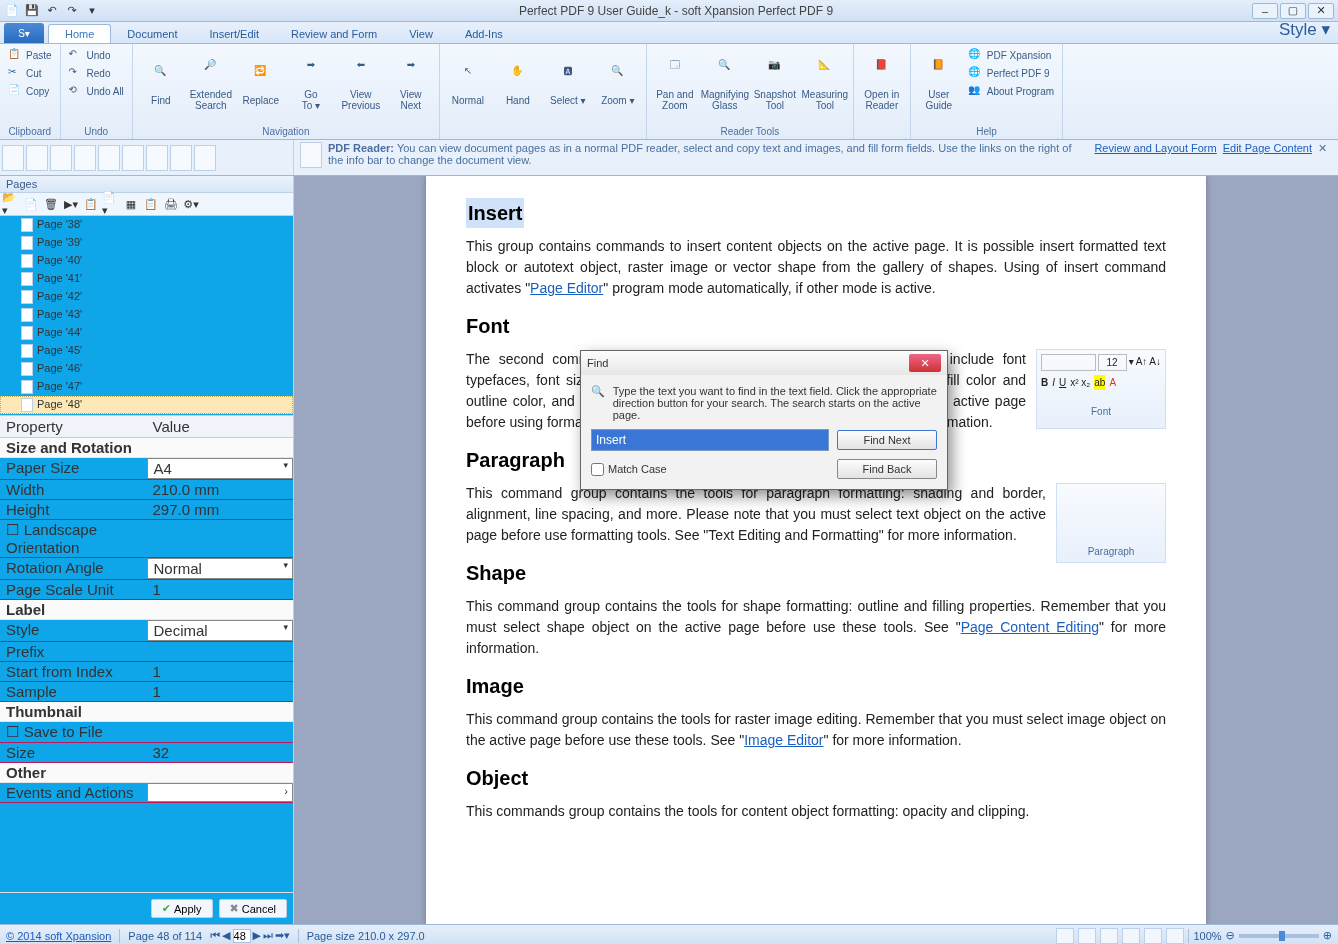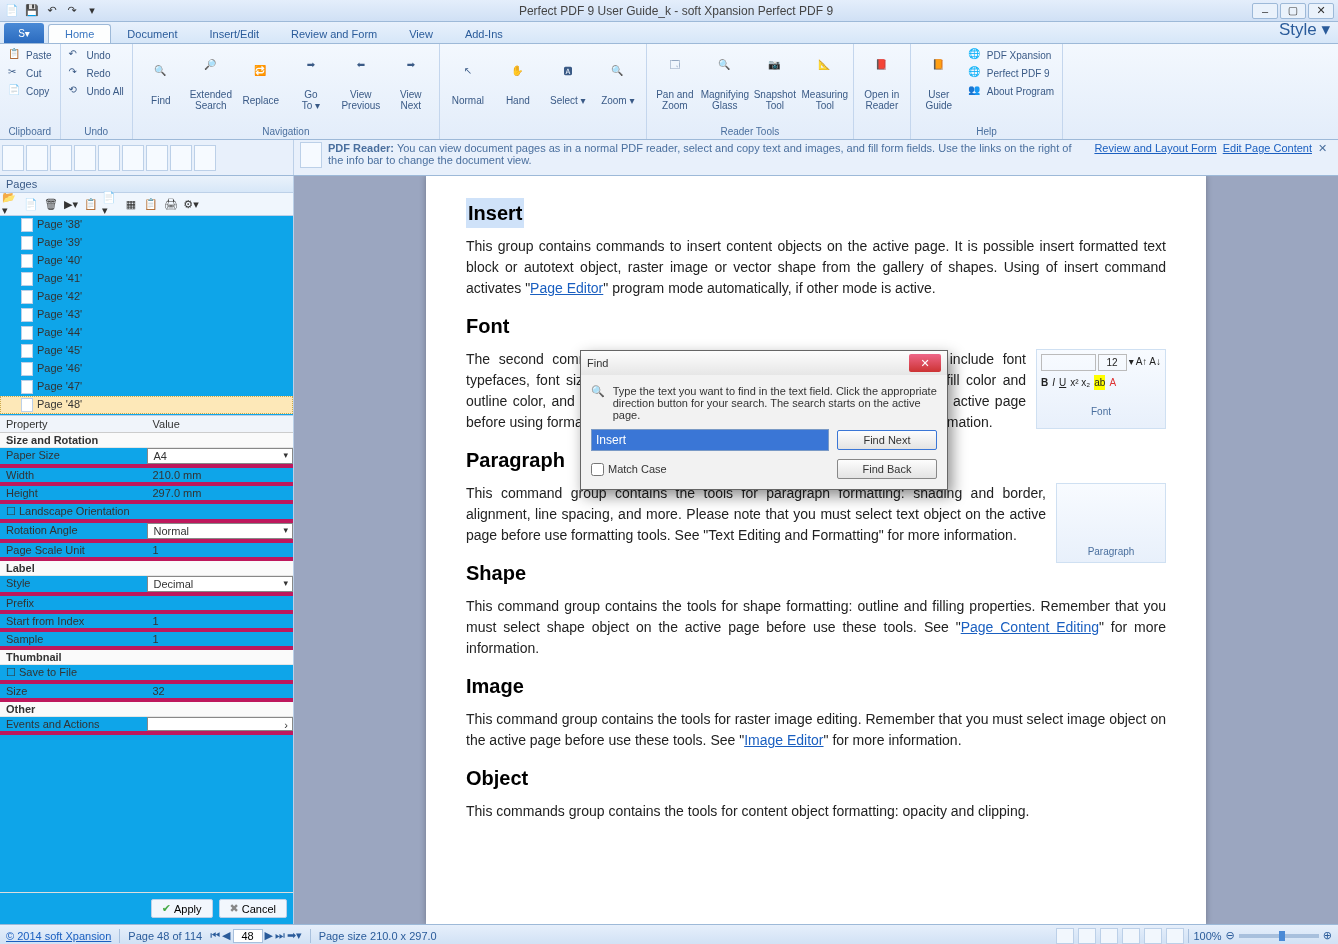--- a/index.html
+++ b/index.html
@@ -45,25 +45,25 @@
 
 .main { display: flex; height: 748px; }
 .sidebar { width: 294px; border-right: 1px solid #bcd0e8; display: flex; flex-direction: column; background: #0ea5e9; }
 .sidebar .panel-hdr { background: linear-gradient(#eaf2fb,#d7e7f8); border-bottom: 1px solid #bcd0e8; padding: 2px 6px; font-size: 11px; color: #3a5a86; }
 .sidebar .panel-tools { background: #f0f6fd; border-bottom: 1px solid #bcd0e8; padding: 2px; display: flex; gap: 2px; }
 .sidebar .panel-tools span { width: 18px; height: 18px; display:inline-flex; align-items:center; justify-content:center; }
 .sidebar .pages-list { flex: 0 0 200px; overflow-y: auto; border-bottom: 1px solid #bcd0e8; }
 .sidebar .pages-list .pg { padding: 1px 20px; display: flex; align-items: flex-start; gap: 4px; font-size: 11px; cursor:pointer; border:1px solid transparent; }
 .sidebar .pages-list .pg.active { background: #fde8b8; border: 1px dotted #caa94a; }
 .sidebar .pages-list .pg .ico { width: 12px; height: 14px; border: 1px solid #bcd0e8; background:#fff; }
-.sidebar .props { flex: 1; overflow-y: auto; font-size: 11px; }
+.sidebar .props { flex: 1; overflow-y: auto; font-size: 15px; }
 .sidebar .props .head { display: flex; background: #f0f4fa; border-bottom: 1px solid #ccc; }
 .sidebar .props .head div { padding: 2px 6px; }
 .sidebar .props .head .c1 { width: 50%; }
-.sidebar .props .row { display: flex; border-bottom: 4px solid #be185d; }
+.sidebar .props .row { display: flex; border-bottom: 1px solid #be185d; }
 .sidebar .props .row .c1 { width: 50%; padding: 1px 6px; }
 .sidebar .props .row .c2 { width: 50%; padding: 1px 6px; }
 .sidebar .props .grp { font-weight: bold; padding: 1px 6px; border-bottom: 1px solid #e5e5e5; background:#fafafa; }
 .sidebar .props .row.sel .c2 { background: #fff; border: 1px solid #888; position:relative; }
 .sidebar .props .row .dd::after { content: "▾"; position: absolute; right: 4px; font-size:9px; }
 .sidebar .props .row .ar::after { content: "›"; position: absolute; right: 4px; font-size:11px; }
 .sidebar .btns { padding: 6px; display: flex; justify-content: flex-end; gap: 6px; border-top: 1px solid #ddd; }
 .sidebar .btns button { padding: 2px 10px; font-size: 11px; border: 1px solid #bcd0e8; background: #f2f7fd; border-radius: 2px; display:flex; align-items:center; gap:3px; }
 
 
@@ -73,21 +73,21 @@
 .page h2.hl { background: #cfe2f9; display: inline-block; padding: 0 2px; }
 .page a { color: #1a5fc0; text-decoration: underline; }
 .page .float-font { float: right; width: 130px; height: 80px; margin: 0 0 6px 10px; border:1px solid #cfe0f2; background:linear-gradient(#f8fbff,#e8f0fb); }
 .page .float-para { float: right; width: 110px; height: 80px; margin: 0 0 6px 10px; border:1px solid #cfe0f2; background:linear-gradient(#f8fbff,#e8f0fb); font-size:10px; text-align:center; padding-top:60px; color:#4a6f9e; }
 
 
 .status { height: 22px; background: linear-gradient(#e6effb,#cfe0f4); border-top: 1px solid #9db9d8; display: flex; align-items: center; font-size: 11px; color: #2a5b9a; padding: 0 6px; gap: 8px; }
 .status .sep { width: 1px; height: 14px; background: #a8c0dd; }
 .status .navset { display: flex; gap: 2px; align-items: center; }
 .status .navset span { cursor: pointer; }
-.status .navset input { width: 30px; font-size: 11px; text-align: center; border:1px solid #a8c0dd; }
+.status .navset input { width: 18px; font-size: 11px; border:1px solid #a8c0dd; }
 .status .right { margin-left: auto; display: flex; align-items: center; gap: 4px; }
 .status .right .ico { width: 18px; height: 16px; border:1px solid #bcd0e8; background:#f2f7fd; }
 .status .zoom { display: flex; align-items: center; gap: 4px; }
 .status .slider { width: 80px; height: 4px; background: #a8c0dd; position: relative; }
 .status .slider::after { content:""; position:absolute; left:40px; top:-3px; width:6px; height:10px; background:#4a8ad6; }
 
 
 .dlg-shadow { position: absolute; left: 580px; top: 350px; width: 368px; background: #f2f2f2; border: 1px solid #666; box-shadow: 4px 6px 14px rgba(0,0,0,.45); z-index: 10; }
 .dlg-shadow .dlg-title { display: flex; align-items: center; background: linear-gradient(#fdfdfd,#e6e6e6); padding: 3px 6px; font-size: 11px; }
 .dlg-shadow .dlg-title .x { margin-left: auto; width: 32px; height: 18px; background: linear-gradient(#e68,#c33); color:#fff; display:flex; align-items:center; justify-content:center; border-radius:2px; font-size:11px; cursor:pointer; }

